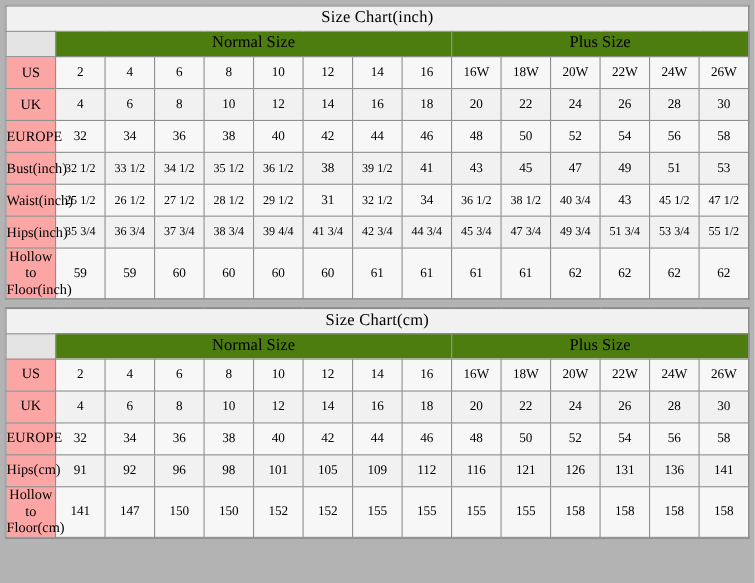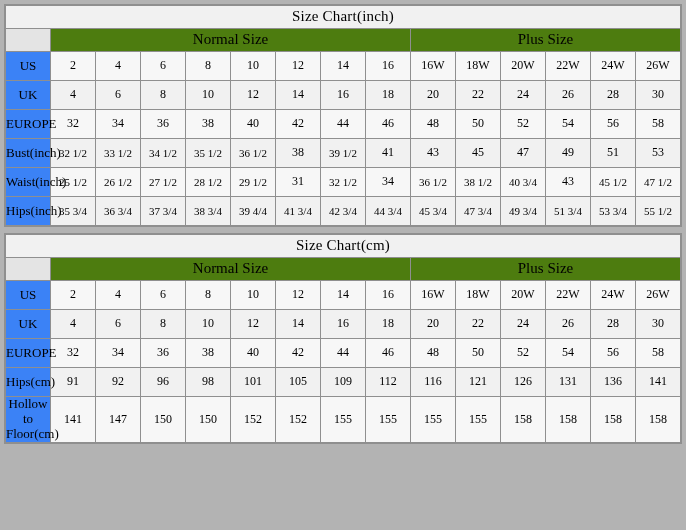--- a/index.html
+++ b/index.html
@@ -51,21 +51,21 @@
   .group-cell {
     font-size: 15px;
     background: #4d7c0f;
     height: 22px;
   }
   .corner-cell {
     background: #e4e4e4;
   }
   .rowlabel {
     font-size: 13px;
-    background: #3b82f6;
+    background: #fca5a5;
     width: 142px;
   }
   .datacell {
     font-size: 12px;
     background: #f7f7f7;
   }
   .datacell.alt {
     background: #f1f1f1;
   }
   .r-h {
@@ -188,20 +188,37 @@
             <td class="datacell alt narrow-val">41 3/4</td>
             <td class="datacell alt narrow-val">42 3/4</td>
             <td class="datacell alt narrow-val">44 3/4</td>
             <td class="datacell alt narrow-val">45 3/4</td>
             <td class="datacell alt narrow-val">47 3/4</td>
             <td class="datacell alt narrow-val">49 3/4</td>
             <td class="datacell alt narrow-val">51 3/4</td>
             <td class="datacell alt narrow-val">53 3/4</td>
             <td class="datacell alt narrow-val">55 1/2</td>
           </tr>
+          <tr>
+            <td class="rowlabel tall">Hollow to Floor(inch)</td>
+            <td class="datacell">59</td>
+            <td class="datacell">59</td>
+            <td class="datacell">60</td>
+            <td class="datacell">60</td>
+            <td class="datacell">60</td>
+            <td class="datacell">60</td>
+            <td class="datacell">61</td>
+            <td class="datacell">61</td>
+            <td class="datacell">61</td>
+            <td class="datacell">61</td>
+            <td class="datacell">62</td>
+            <td class="datacell">62</td>
+            <td class="datacell">62</td>
+            <td class="datacell">62</td>
+          </tr>
         </tbody>
     </table>
   </div>
   <div class="chart-block">
     <table class="sizechart">
       <tbody>
           <tr>
             <td class="title-cell" colspan="15">Size Chart(cm)</td>
           </tr>
           <tr>

